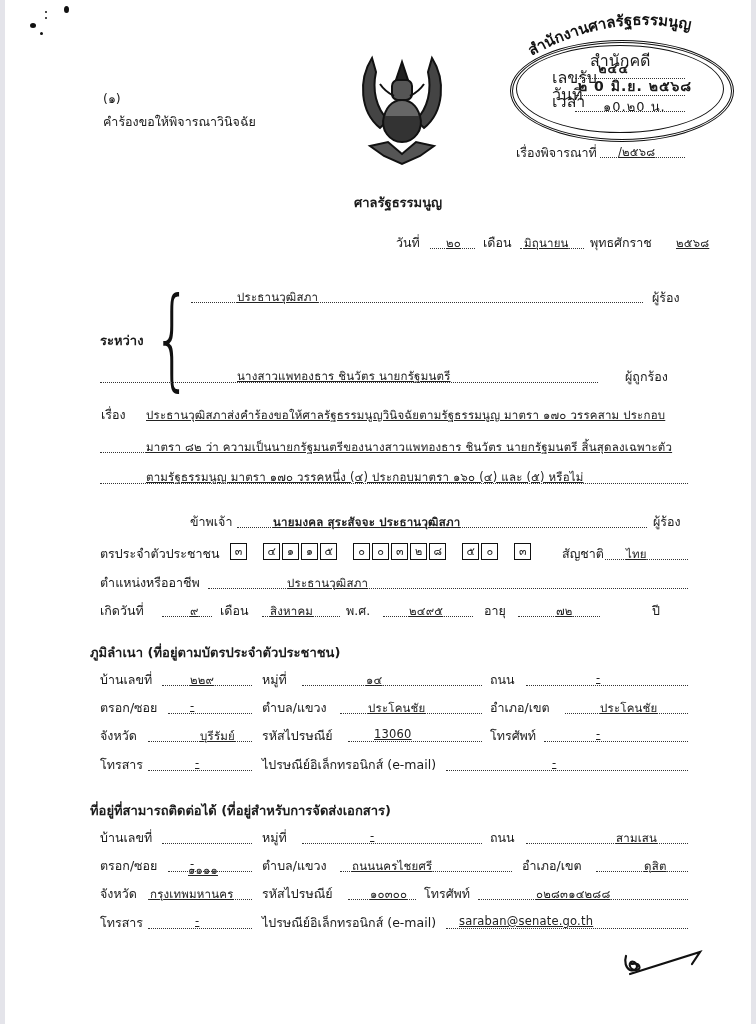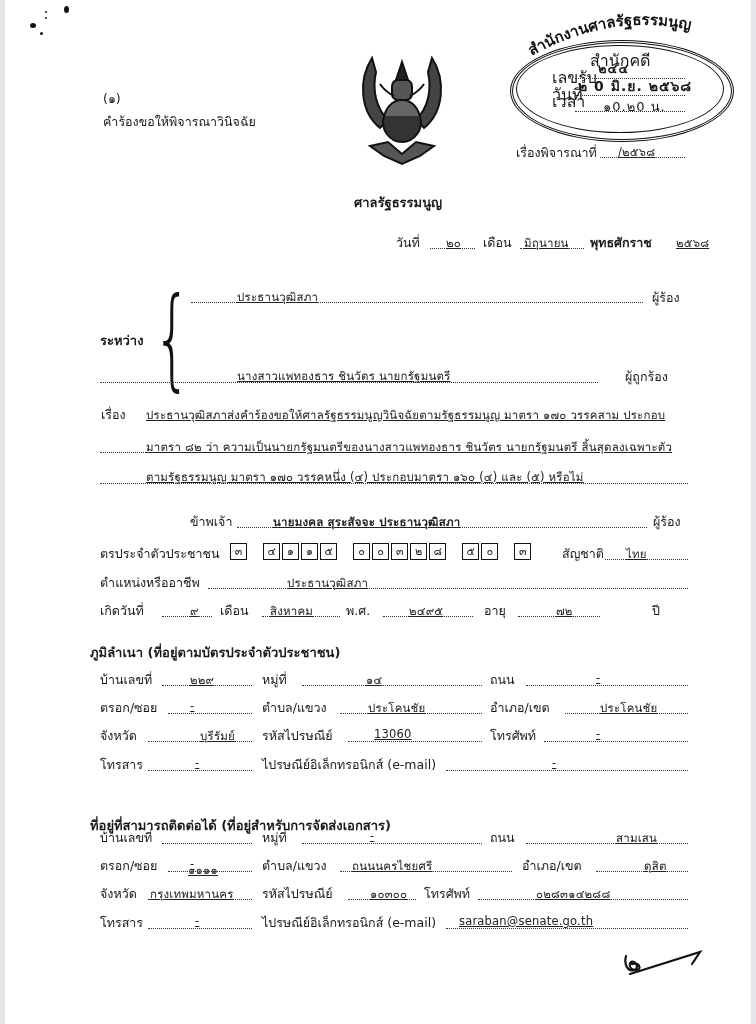--- a/index.html
+++ b/index.html
@@ -102,21 +102,21 @@
 <div class="abs hw" style="left:618px;top:143px;">/๒๕๖๘</div>
 
 <div class="abs tb" style="left:354px;top:192px;">ศาลรัฐธรรมนูญ</div>
 
 <div class="abs t" style="left:396px;top:233px;">วันที่</div>
 <div class="dots" style="left:430px;top:248px;width:45px;"></div>
 <div class="abs hw" style="left:446px;top:234px;">๒๐</div>
 <div class="abs t" style="left:483px;top:233px;">เดือน</div>
 <div class="dots" style="left:520px;top:248px;width:64px;"></div>
 <div class="abs hw" style="left:524px;top:234px;">มิถุนายน</div>
-<div class="abs t" style="left:590px;top:233px;font-weight:bold;">พุทธศักราช</div>
+<div class="abs t" style="left:590px;top:233px;">พุทธศักราช</div>
 <div class="abs hw" style="left:676px;top:234px;">๒๕๖๘</div>
 
 <div class="brace">{</div>
 <div class="abs tb" style="left:100px;top:330px;">ระหว่าง</div>
 <div class="dots" style="left:191px;top:302px;width:452px;"></div>
 <div class="abs hw" style="left:237px;top:288px;">ประธานวุฒิสภา</div>
 <div class="abs t" style="left:652px;top:288px;">ผู้ร้อง</div>
 <div class="dots" style="left:100px;top:382px;width:498px;"></div>
 <div class="abs hw" style="left:237px;top:367px;">นางสาวแพทองธาร ชินวัตร นายกรัฐมนตรี</div>
 <div class="abs t" style="left:625px;top:367px;">ผู้ถูกร้อง</div>
@@ -198,21 +198,21 @@
 
   <div class="abs t" style="left:100px;top:755px;">โทรสาร</div>
   <div class="dots" style="left:148px;top:770px;width:104px;"></div>
   <div class="abs hw" style="left:195px;top:756px;">-</div>
   <div class="abs t" style="left:262px;top:755px;">ไปรษณีย์อิเล็กทรอนิกส์  (e-mail)</div>
   <div class="dots" style="left:446px;top:770px;width:242px;"></div>
   <div class="abs hw" style="left:552px;top:756px;">-</div>
 </div>
 
 <div>
-  <div class="abs tb" style="left:90px;top:800px;margin-top:15px;">ที่อยู่ที่สามารถติดต่อได้  (ที่อยู่สำหรับการจัดส่งเอกสาร)</div>
+  <div class="abs tb" style="left:90px;top:800px;">ที่อยู่ที่สามารถติดต่อได้  (ที่อยู่สำหรับการจัดส่งเอกสาร)</div>
 
   <div class="abs t" style="left:100px;top:828px;">บ้านเลขที่</div>
   <div class="dots" style="left:162px;top:843px;width:90px;"></div>
   <div class="abs hw" style="left:188px;top:829px;margin-top:32px;">๑๑๑๑</div>
   <div class="abs t" style="left:262px;top:828px;">หมู่ที่</div>
   <div class="dots" style="left:302px;top:843px;width:180px;"></div>
   <div class="abs hw" style="left:370px;top:829px;">-</div>
   <div class="abs t" style="left:490px;top:828px;">ถนน</div>
   <div class="dots" style="left:526px;top:843px;width:162px;"></div>
   <div class="abs hw" style="left:616px;top:829px;">สามเสน</div>

